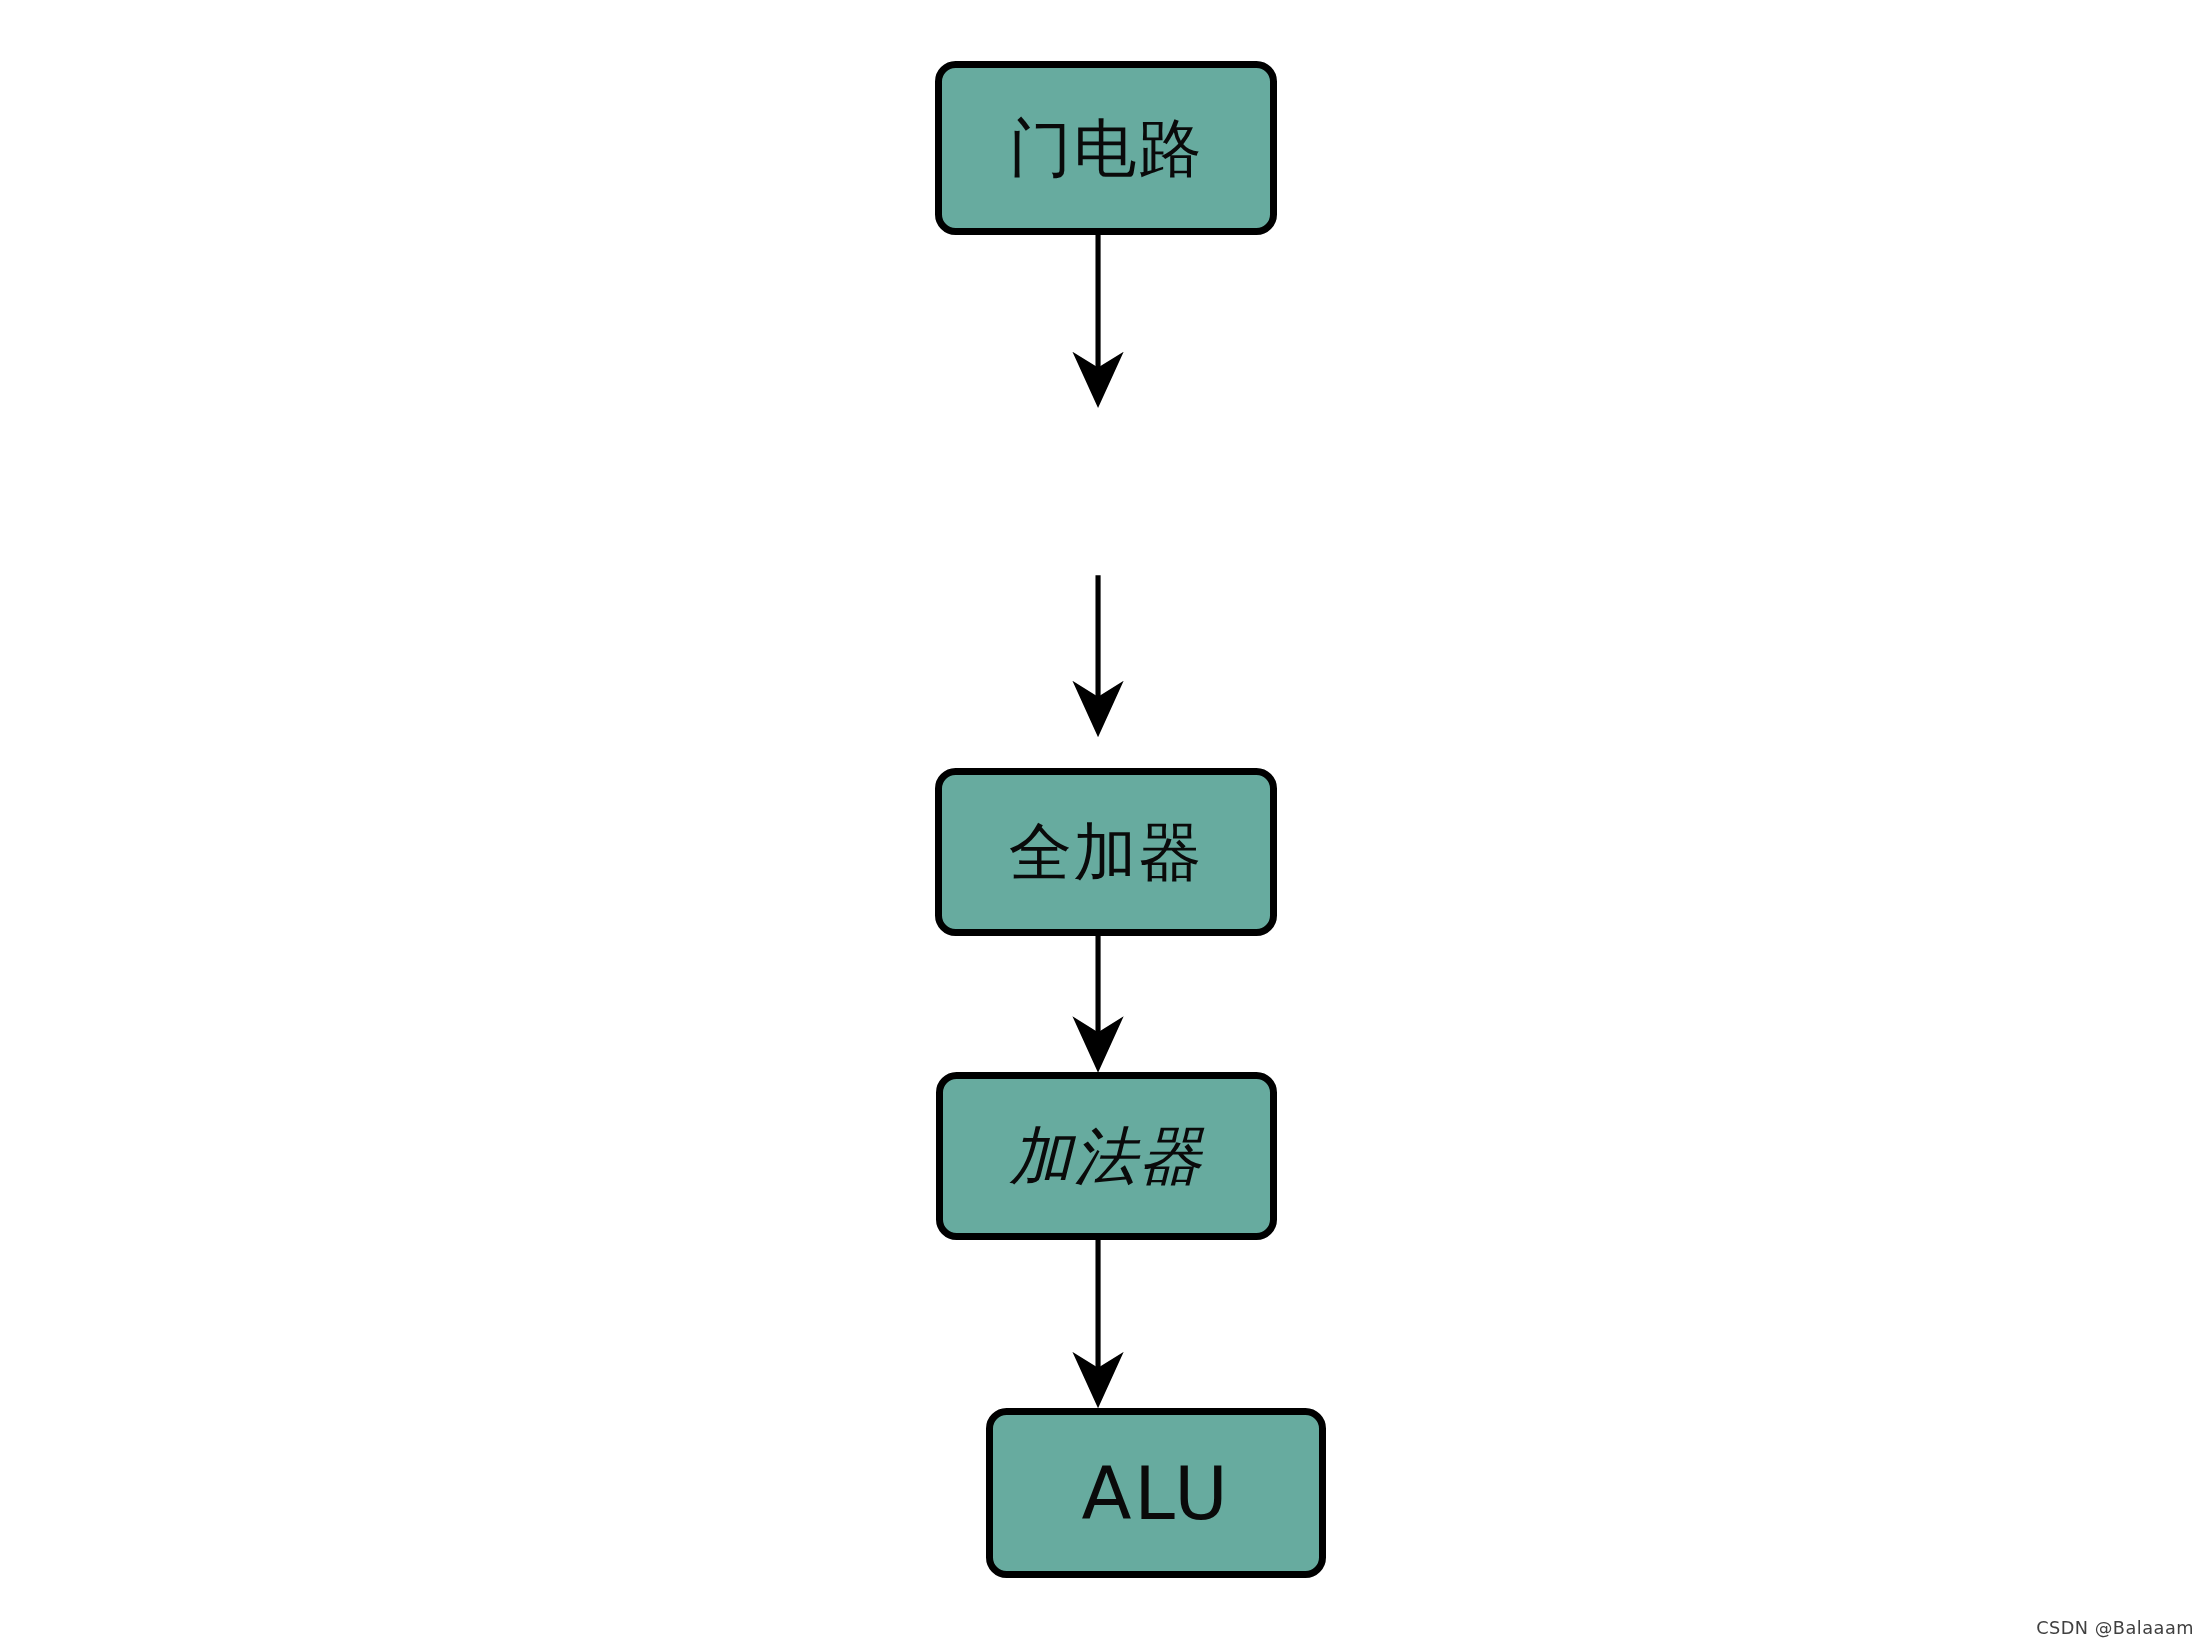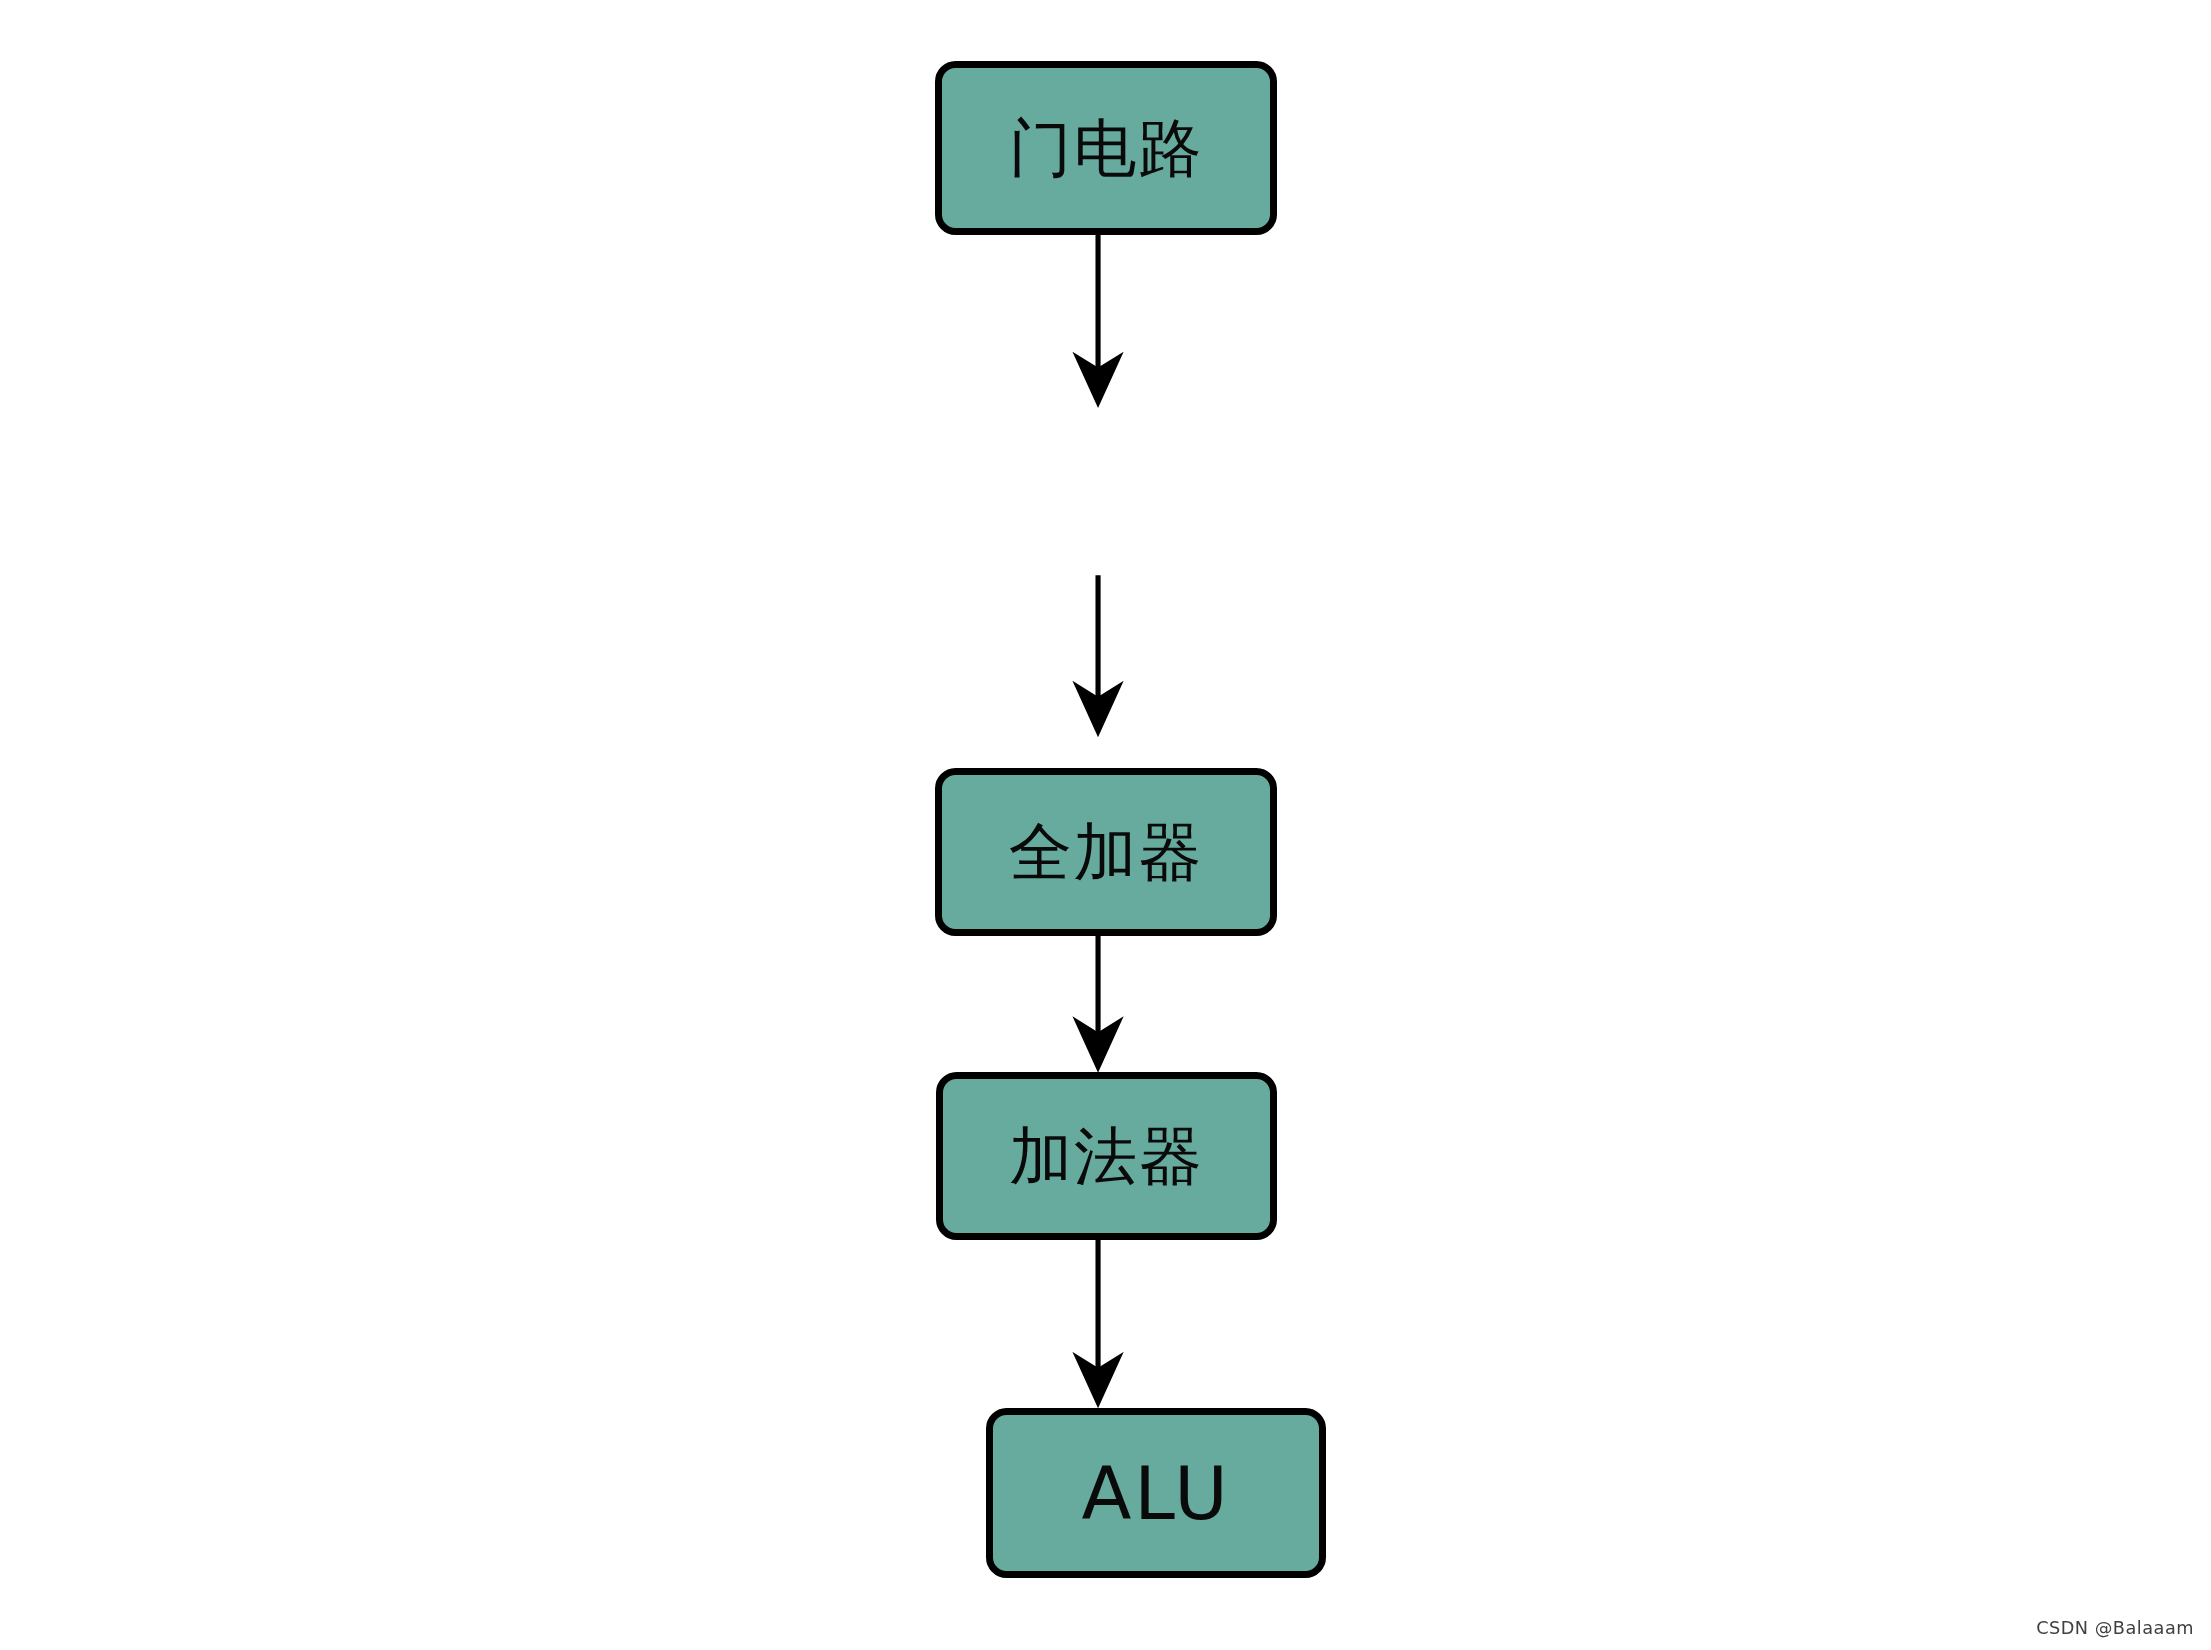--- a/index.html
+++ b/index.html
@@ -100,21 +100,21 @@
 
   <div class="node" style="left:935px; top:61px; width:342px; height:174px;">
     <span class="node-label">门电路</span>
   </div>
 
 
   <div class="node" style="left:935px; top:736px; width:342px; height:168px;margin-top:32px;">
     <span class="node-label">全加器</span>
   </div>
 
-  <div class="node" style="left:936px; top:1072px; width:341px; height:168px;">
+  <div class="node" style="left:936px; top:1072px; width:341px; height:168px;font-style:italic;">
     <span class="node-label">加法器</span>
   </div>
 
   <div class="node" style="left:986px; top:1408px; width:340px; height:170px;">
     <span class="node-label latin">ALU</span>
   </div>
 
   <div class="watermark">CSDN @Balaaam</div>
 
 </div>

